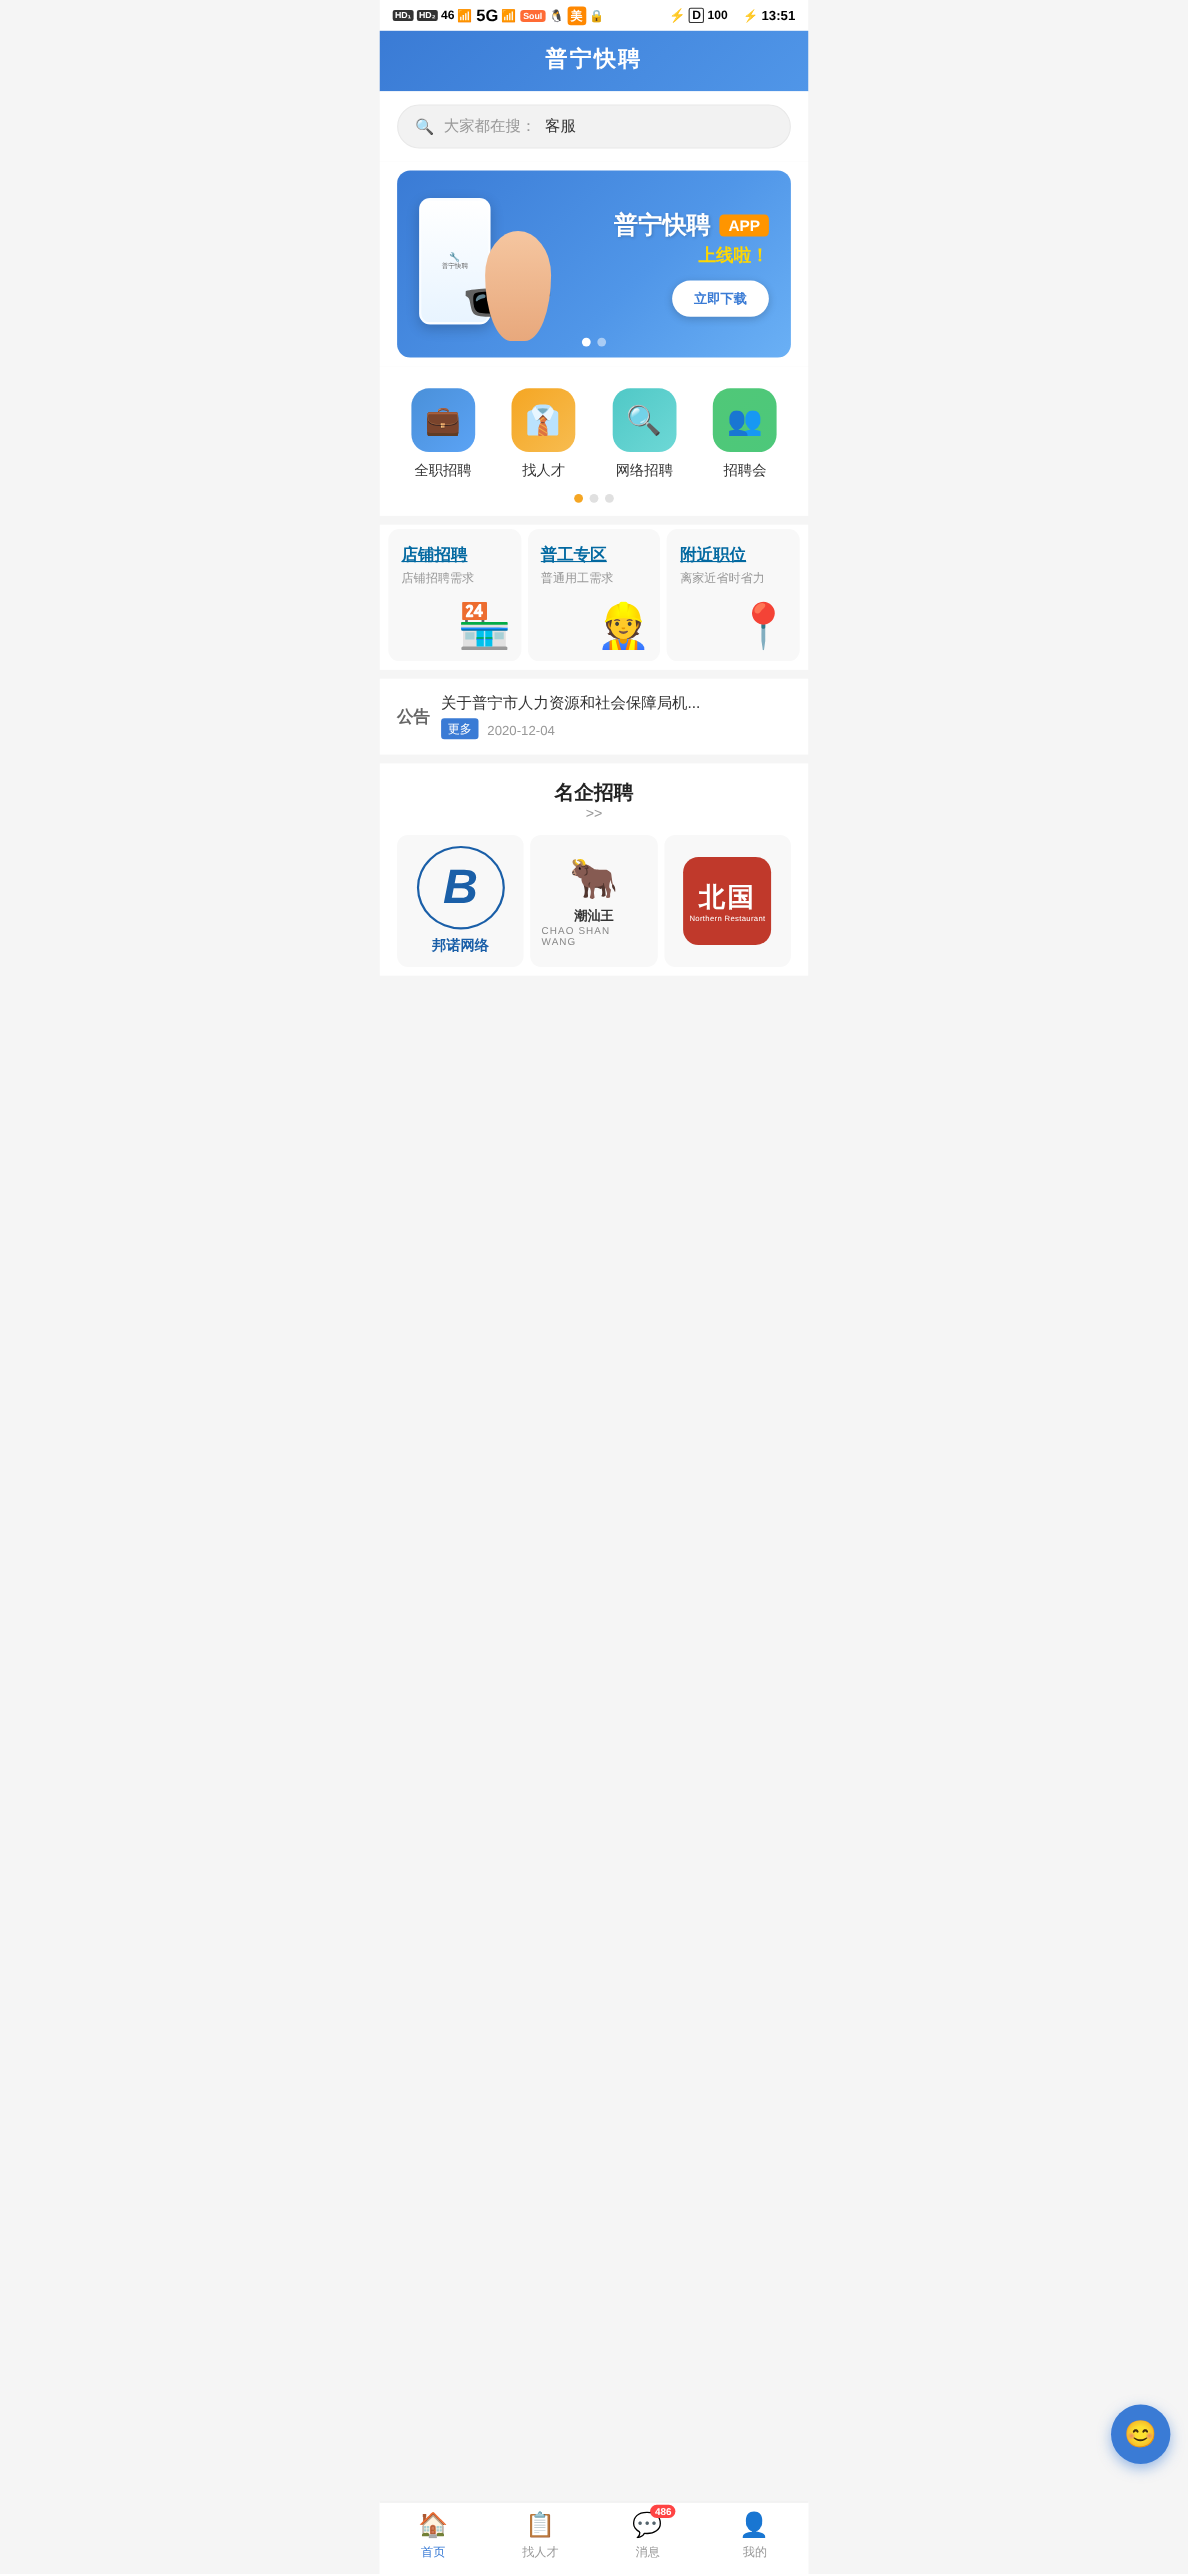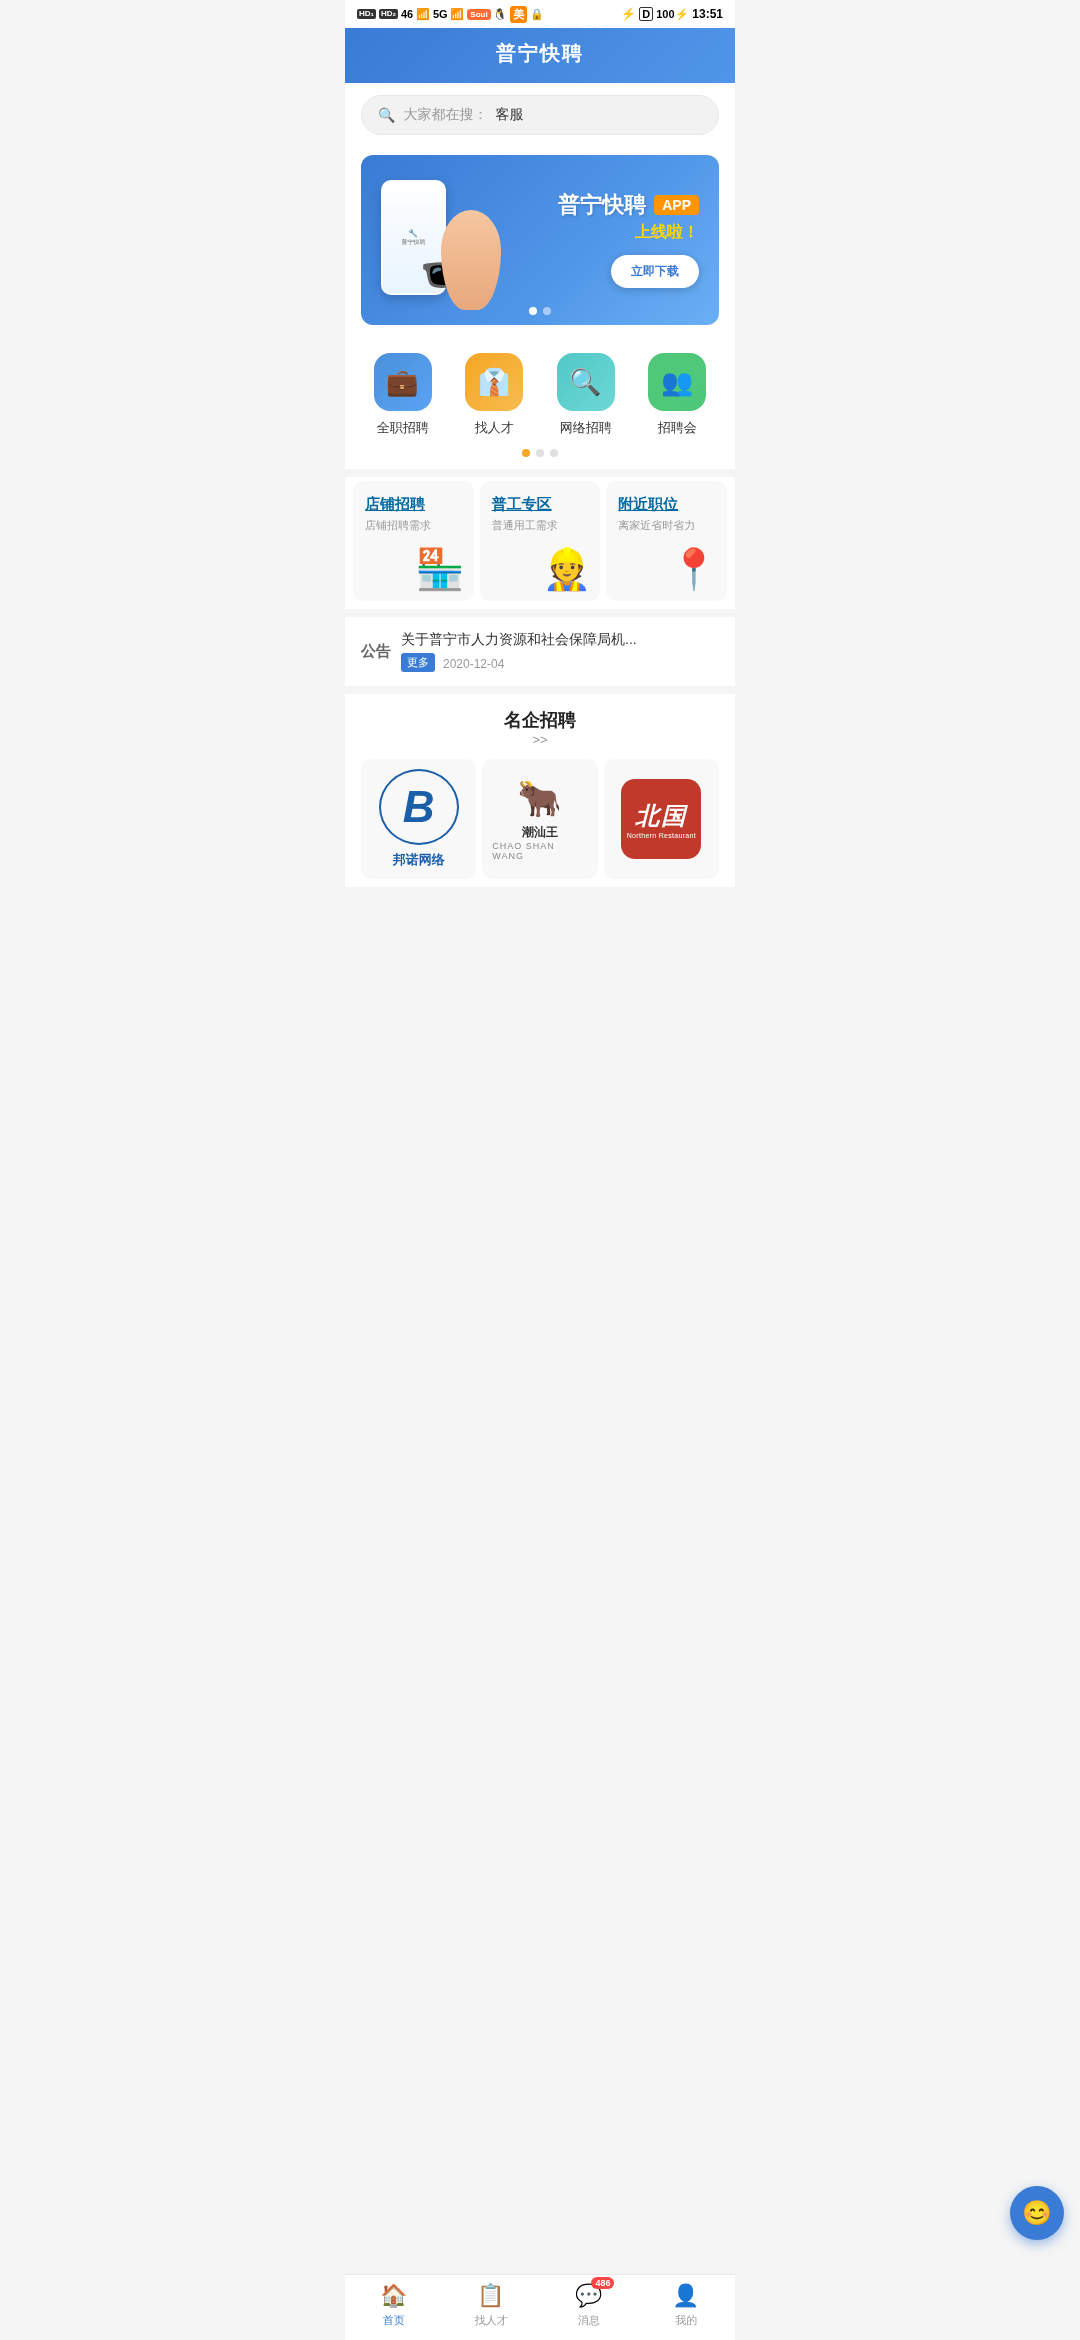--- a/index.html
+++ b/index.html
@@ -37,21 +37,21 @@
     .soul-badge {
       background: #ff6b35;
       color: #fff;
       font-size: 8px;
       padding: 1px 3px;
       border-radius: 3px;
     }
     .battery {
       display: flex;
       align-items: center;
-      gap: 1px;
+      gap: 14px;
       font-size: 11px;
     }
 
     
     .header {
       background: #3a7bd5;
       background: linear-gradient(135deg, #3a7bd5, #5096e8);
       padding: 12px 16px 16px;
       text-align: center;
     }
@@ -400,21 +400,21 @@
   </style>
 </head>
 <body>
 
 <div class="status-bar">
   <div class="status-left">
     <span class="hd-badge">HD₁</span>
     <span class="hd-badge">HD₂</span>
     <span style="font-size:11px;">46</span>
     <span>📶</span>
-    <span style="font-size:11px;">5G</span>
+    <span style="font-size:15px;">5G</span>
     <span>📶</span>
     <span class="soul-badge">Soul</span>
     <span>🐧</span>
     <span style="font-size:11px;background:#f80;color:#fff;padding:1px 3px;border-radius:3px;">美</span>
     <span>🔒</span>
   </div>
   <div class="status-right">
     <span>⚡</span>
     <span style="font-size:11px; border:1px solid #333; padding:0 2px; border-radius:2px;">D</span>
     <span class="battery">
@@ -556,21 +556,21 @@
       <div style="display:flex;flex-direction:column;align-items:center;justify-content:center;height:100%;">
         <div style="font-size:36px;">🐂</div>
         <div style="font-size:12px;font-weight:bold;color:#333;margin-top:4px;">潮汕王</div>
         <div style="font-size:9px;color:#888;letter-spacing:1px;">CHAO SHAN WANG</div>
       </div>
     </div>
 
     <div class="company-card">
       <div style="display:flex;flex-direction:column;align-items:center;justify-content:center;height:100%;">
         <div style="background:#c0392b;border-radius:14px;width:80px;height:80px;display:flex;flex-direction:column;align-items:center;justify-content:center;color:#fff;">
-          <span style="font-size:24px;font-weight:bold;letter-spacing:2px;font-style:italic;">北国</span>
+          <span style="font-size:24px;font-weight:bold;letter-spacing:2px;">北国</span>
           <span style="font-size:7px;letter-spacing:0.3px;">Northern Restaurant</span>
         </div>
       </div>
     </div>
   </div>
 </div>
 
 <div class="pb"></div>
 
 <div class="floating-btn">

